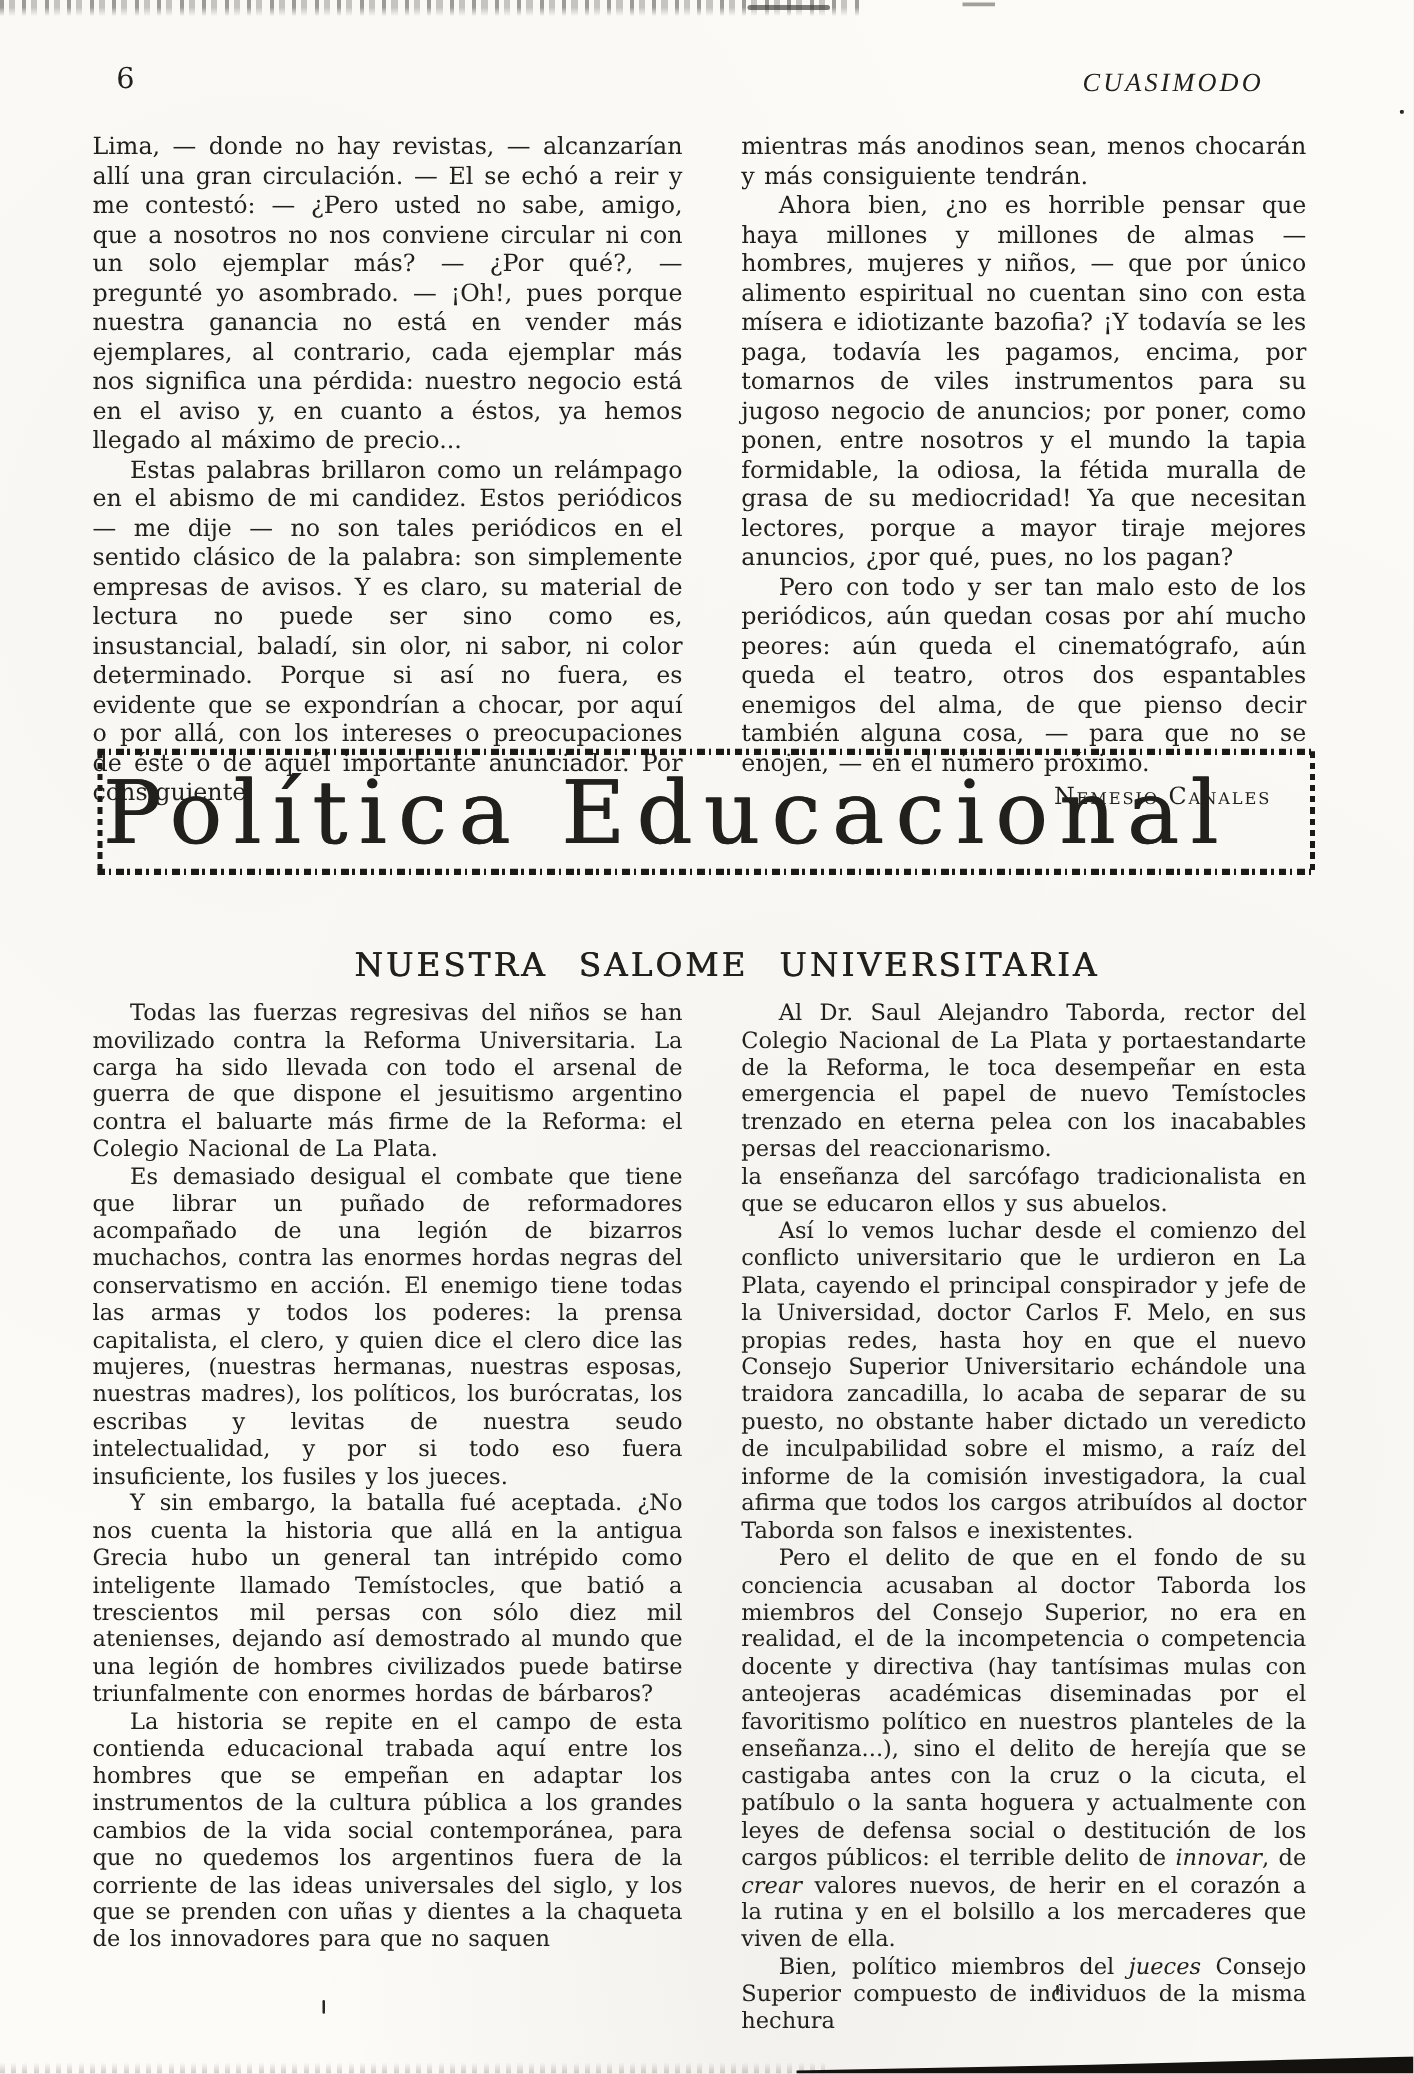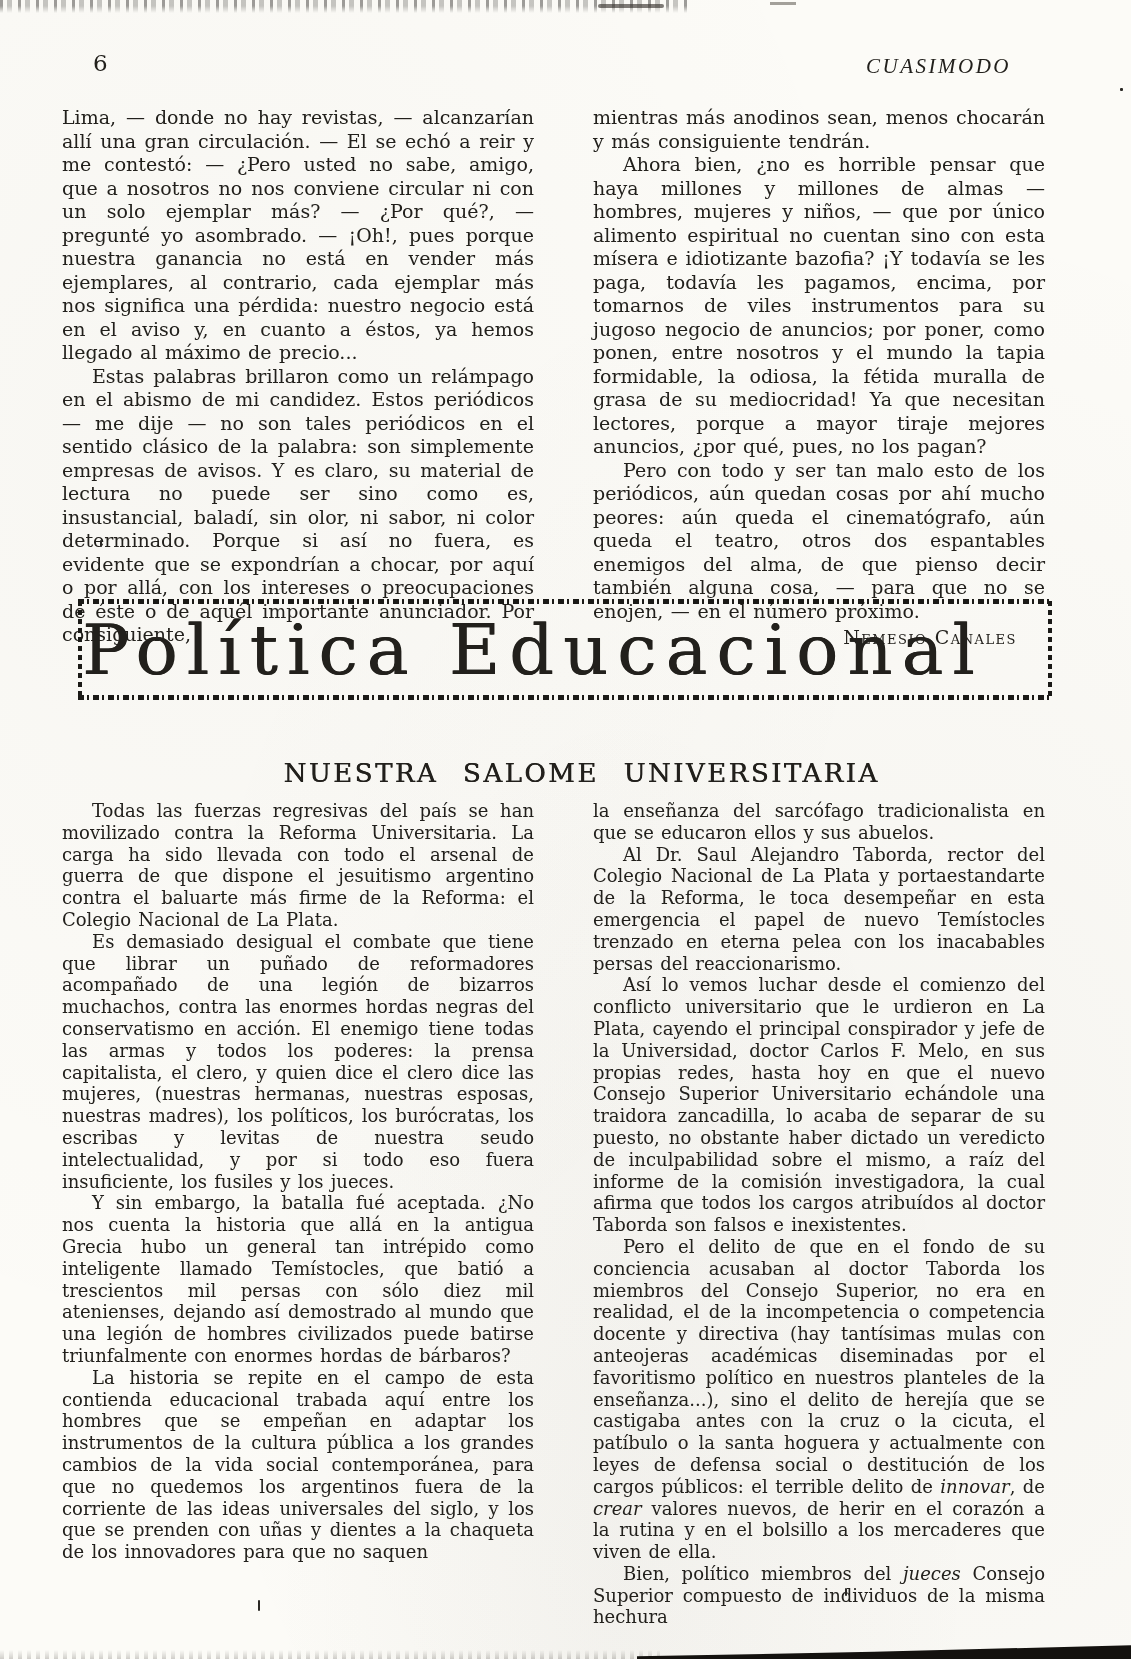--- a/index.html
+++ b/index.html
@@ -16,21 +16,21 @@
     font-family:"DejaVu Serif", serif;
     color:#22201c;
   }
   
   .page-number{position:absolute;left:93px;top:50px;font-size:23px;}
   .journal-title{position:absolute;right:120px;top:54px;font-size:21px;font-style:italic;letter-spacing:2.5px;font-family:Liberation Serif, serif;}
   
   .col{position:absolute;text-align:justify;}
   .art1 .col{font-size:19px;line-height:23.5px;top:106px;}
   .art2 .col{font-size:18px;line-height:21.8px;top:800px;}
-  .col-left{left:62px;width:472px;}
+  .col-left{left:74px;width:472px;}
   .col-right{left:593px;width:452px;}
   .para{margin:0;text-indent:0;word-spacing:1.5px;}
   .para.indent{text-indent:30px;}
   .para i{font-style:italic;}
   .signature{margin-top:3px;text-align:right;padding-right:28px;font-variant:small-caps;letter-spacing:1.5px;font-size:19px;}
   
   .section-box{position:absolute;left:82px;top:601px;width:966px;height:97px;}
   .section-box h1{
     margin:0;width:100%;text-align:left;line-height:99px;
     font-size:70px;font-weight:normal;letter-spacing:.13em;
@@ -103,28 +103,28 @@
     <div class="bead-h bottom"></div>
     <div class="bead-v left"></div>
     <div class="bead-v right"></div>
     <h1>Política Educacional</h1>
   </div>
 
   <h2 class="article-title">NUESTRA SALOME UNIVERSITARIA</h2>
 
   <section class="art2">
     <div class="col col-left">
-        <p class="para indent"><span>Todas las fuerzas regresivas del país se han movilizado contra la Reforma Universitaria. La carga ha sido llevada con todo el arsenal de guerra de que dispone el jesuitismo argentino contra el baluarte más firme de la Reforma: el Colegio Nacional de La Plata.</span></p>
+        <p class="para indent"><span>Todas las fuerzas regresivas del niños se han movilizado contra la Reforma Universitaria. La carga ha sido llevada con todo el arsenal de guerra de que dispone el jesuitismo argentino contra el baluarte más firme de la Reforma: el Colegio Nacional de La Plata.</span></p>
         <p class="para indent"><span>Es demasiado desigual el combate que tiene que librar un puñado de reformadores acompañado de una legión de bizarros muchachos, contra las enormes hordas negras del conservatismo en acción. El enemigo tiene todas las armas y todos los poderes: la prensa capitalista, el clero, y quien dice el clero dice las mujeres, (nuestras hermanas, nuestras esposas, nuestras madres), los políticos, los burócratas, los escribas y levitas de nuestra seudo intelectualidad, y por si todo eso fuera insuficiente, los fusiles y los jueces.</span></p>
         <p class="para indent"><span>Y sin embargo, la batalla fué aceptada. ¿No nos cuenta la historia que allá en la antigua Grecia hubo un general tan intrépido como inteligente llamado Temístocles, que batió a trescientos mil persas con sólo diez mil atenienses, dejando así demostrado al mundo que una legión de hombres civilizados puede batirse triunfalmente con enormes hordas de bárbaros?</span></p>
         <p class="para indent"><span>La historia se repite en el campo de esta contienda educacional trabada aquí entre los hombres que se empeñan en adaptar los instrumentos de la cultura pública a los grandes cambios de la vida social contemporánea, para que no quedemos los argentinos fuera de la corriente de las ideas universales del siglo, y los que se prenden con uñas y dientes a la chaqueta de los innovadores para que no saquen</span></p>
       </div>
     <div class="col col-right">
+        <p class="para indent"><span>Al Dr. Saul Alejandro Taborda, rector del Colegio Nacional de La Plata y portaestandarte de la Reforma, le toca desempeñar en esta emergencia el papel de nuevo Temístocles trenzado en eterna pelea con los inacabables persas del reaccionarismo.</span></p>
         <p class="para"><span>la enseñanza del sarcófago tradicionalista en que se educaron ellos y sus abuelos.</span></p>
-        <p class="para indent"><span>Al Dr. Saul Alejandro Taborda, rector del Colegio Nacional de La Plata y portaestandarte de la Reforma, le toca desempeñar en esta emergencia el papel de nuevo Temístocles trenzado en eterna pelea con los inacabables persas del reaccionarismo.</span></p>
         <p class="para indent"><span>Así lo vemos luchar desde el comienzo del conflicto universitario que le urdieron en La Plata, cayendo el principal conspirador y jefe de la Universidad, doctor Carlos F. Melo, en sus propias redes, hasta hoy en que el nuevo Consejo Superior Universitario echándole una traidora zancadilla, lo acaba de separar de su puesto, no obstante haber dictado un veredicto de inculpabilidad sobre el mismo, a raíz del informe de la comisión investigadora, la cual afirma que todos los cargos atribuídos al doctor Taborda son falsos e inexistentes.</span></p>
         <p class="para indent"><span>Pero el delito de que en el fondo de su conciencia acusaban al doctor Taborda los miembros del Consejo Superior, no era en realidad, el de la incompetencia o competencia docente y directiva (hay tantísimas mulas con anteojeras académicas diseminadas por el favoritismo político en nuestros planteles de la enseñanza...), sino el delito de herejía que se castigaba antes con la cruz o la cicuta, el patíbulo o la santa hoguera y actualmente con leyes de defensa social o destitución de los cargos públicos: el terrible delito de </span><i>innovar</i><span>, de </span><i>crear</i><span> valores nuevos, de herir en el corazón a la rutina y en el bolsillo a los mercaderes que viven de ella.</span></p>
         <p class="para indent"><span>Bien, político miembros del </span><i>jueces</i><span> Consejo Superior compuesto de individuos de la misma hechura</span></p>
       </div>
   </section>
 
   <div class="noise-bottom"></div>
   <div class="wedge-bottom"></div>
   <div class="speck s1"></div>
   <div class="speck s2"></div>

